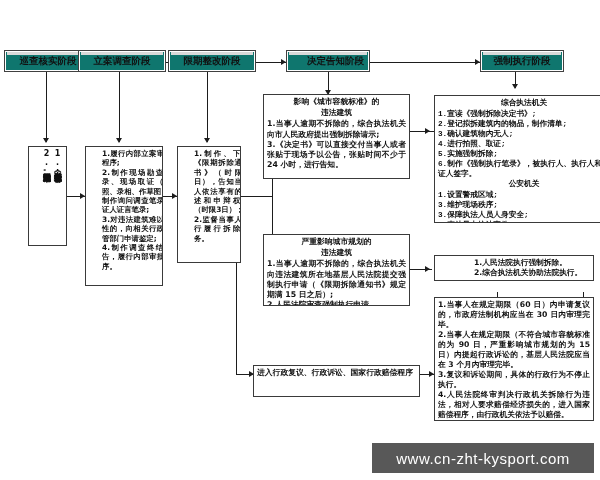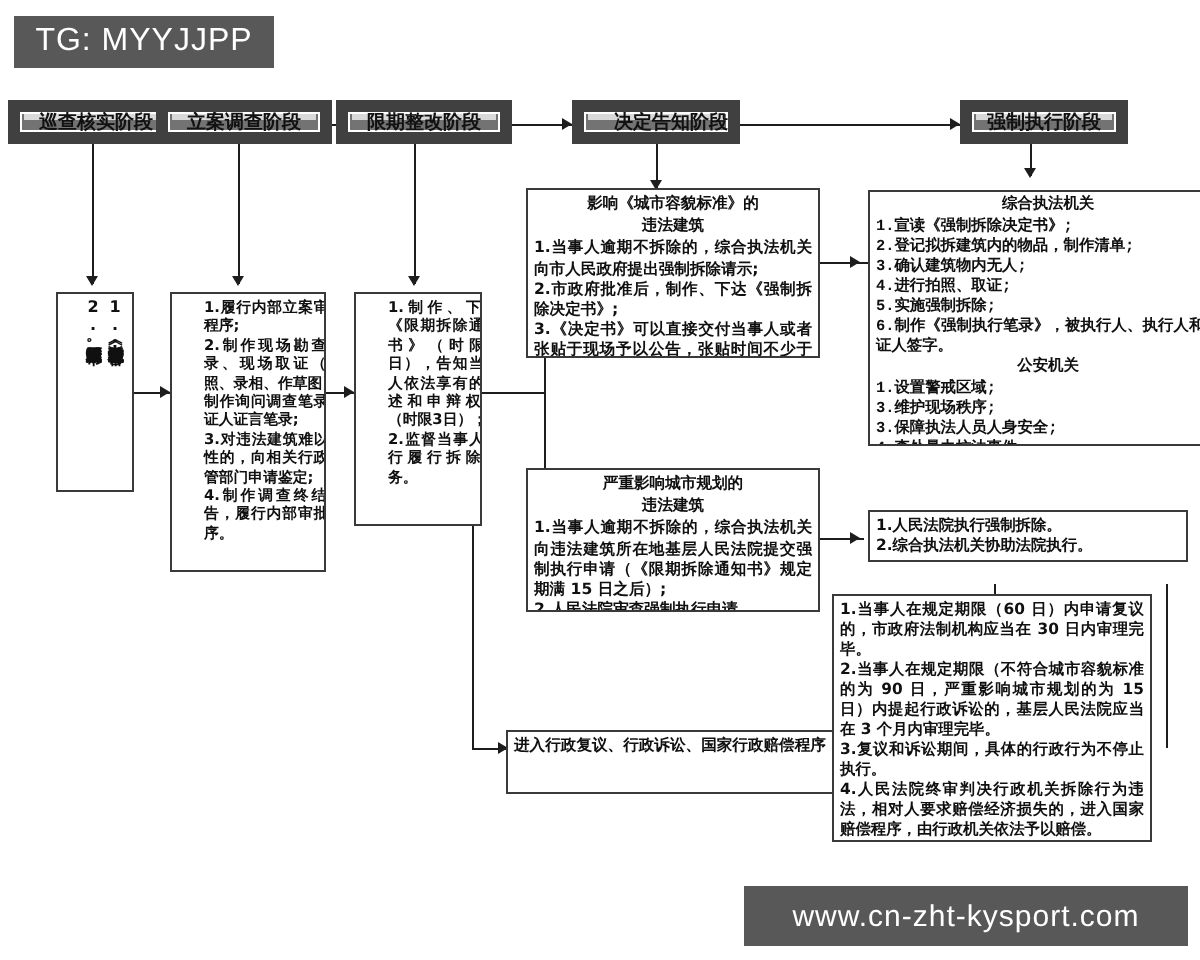--- a/index.html
+++ b/index.html
@@ -36,23 +36,23 @@
     overflow:hidden;
   }
   .node .inner{
     width:100%;height:100%;
     box-sizing:border-box;
     padding:2px 3px;
   }
 
   
   .stage{
-    border:6px solid #404040;
+    border:1px solid #404040;
     box-shadow:0 0 0 1px #ffffff inset;
-    background:#737373;
+    background:#0f766e;
     display:flex;align-items:center;justify-content:center;
     font-weight:bold;
     font-size:9.5px;
     color:#111;
     text-align:center;
     letter-spacing:0px;
   }
   .stage::before{
     content:"";position:absolute;left:2px;right:2px;top:1px;height:3px;
     background:#d9d9d9;
@@ -97,21 +97,20 @@
   .lv{width:1px;}
   .arw{position:absolute;width:0;height:0;z-index:12;}
   .arw-r{border-top:3.2px solid transparent;border-bottom:3.2px solid transparent;border-left:5px solid #1d1d1d;}
   .arw-d{border-left:3.2px solid transparent;border-right:3.2px solid transparent;border-top:5px solid #1d1d1d;}
 </style>
 </head>
 <body>
 
 <div id="canvas">
 
-  <div class="wm" id="wm-top">TG: MYYJJPP</div>
   <div class="wm" id="wm-bottom">www.cn-zht-kysport.com</div>
 
   <div class="ln lh" style="left:92px;top:62px;width:28px;"></div>
   <div class="arw arw-r" style="left:114px;top:59px;"></div>
 
   <div class="ln lh" style="left:166px;top:62px;width:28px;"></div>
   <div class="arw arw-r" style="left:188px;top:59px;"></div>
 
   <div class="ln lh" style="left:256px;top:62px;width:30px;"></div>
   <div class="arw arw-r" style="left:281px;top:59px;"></div>
@@ -207,21 +206,20 @@
       <p>1.制作、下达《限期拆除通知书》（时限7日），告知当事人依法享有的陈述和申辩权利（时限3日）；</p>
       <p>2.监督当事人自行履行拆除义务。</p>
     </div>
   </div>
 
   <div class="node" style="left:263px;top:94px;width:147px;height:85px;">
     <div class="inner detail wide">
       <p class="hd">影响《城市容貌标准》的</p>
       <p class="hd">违法建筑</p>
       <p>1.当事人逾期不拆除的，综合执法机关向市人民政府提出强制拆除请示;</p>
-      <p>2.市政府批准后，制作、下达《强制拆除决定书》;</p>
       <p>3.《决定书》可以直接交付当事人或者张贴于现场予以公告，张贴时间不少于 24 小时，进行告知。</p>
     </div>
   </div>
 
   <div class="node" style="left:263px;top:234px;width:147px;height:72px;">
     <div class="inner detail wide">
       <p class="hd">严重影响城市规划的</p>
       <p class="hd">违法建筑</p>
       <p>1.当事人逾期不拆除的，综合执法机关向违法建筑所在地基层人民法院提交强制执行申请（《限期拆除通知书》规定期满 15 日之后）;</p>
       <p>2.人民法院审查强制执行申请。</p>
@@ -245,28 +243,28 @@
       <p>6.制作《强制执行笔录》，被执行人、执行人和见证人签字。</p>
       <p class="hd">公安机关</p>
       <p>1.设置警戒区域;</p>
       <p>3.维护现场秩序;</p>
       <p>3.保障执法人员人身安全;</p>
       <p>4.查处暴力抗法事件。</p>
 
     </div>
   </div>
 
-  <div class="node" style="left:434px;top:255px;width:160px;height:26px;">
+  <div class="node" style="left:434px;top:255px;width:160px;height:26px;padding-left:36px;">
     <div class="inner detail big">
       <p>1.人民法院执行强制拆除。</p>
       <p>2.综合执法机关协助法院执行。</p>
     </div>
   </div>
 
-  <div class="node" style="left:416px;top:297px;width:160px;height:124px;">
+  <div class="node" style="left:434px;top:297px;width:160px;height:124px;">
     <div class="inner detail big">
       <p>1.当事人在规定期限（60 日）内申请复议的，市政府法制机构应当在 30 日内审理完毕。</p>
       <p>2.当事人在规定期限（不符合城市容貌标准的为 90 日，严重影响城市规划的为 15 日）内提起行政诉讼的，基层人民法院应当在 3 个月内审理完毕。</p>
       <p>3.复议和诉讼期间，具体的行政行为不停止执行。</p>
       <p>4.人民法院终审判决行政机关拆除行为违法，相对人要求赔偿经济损失的，进入国家赔偿程序，由行政机关依法予以赔偿。</p>
     </div>
   </div>
 
 </div>
 

